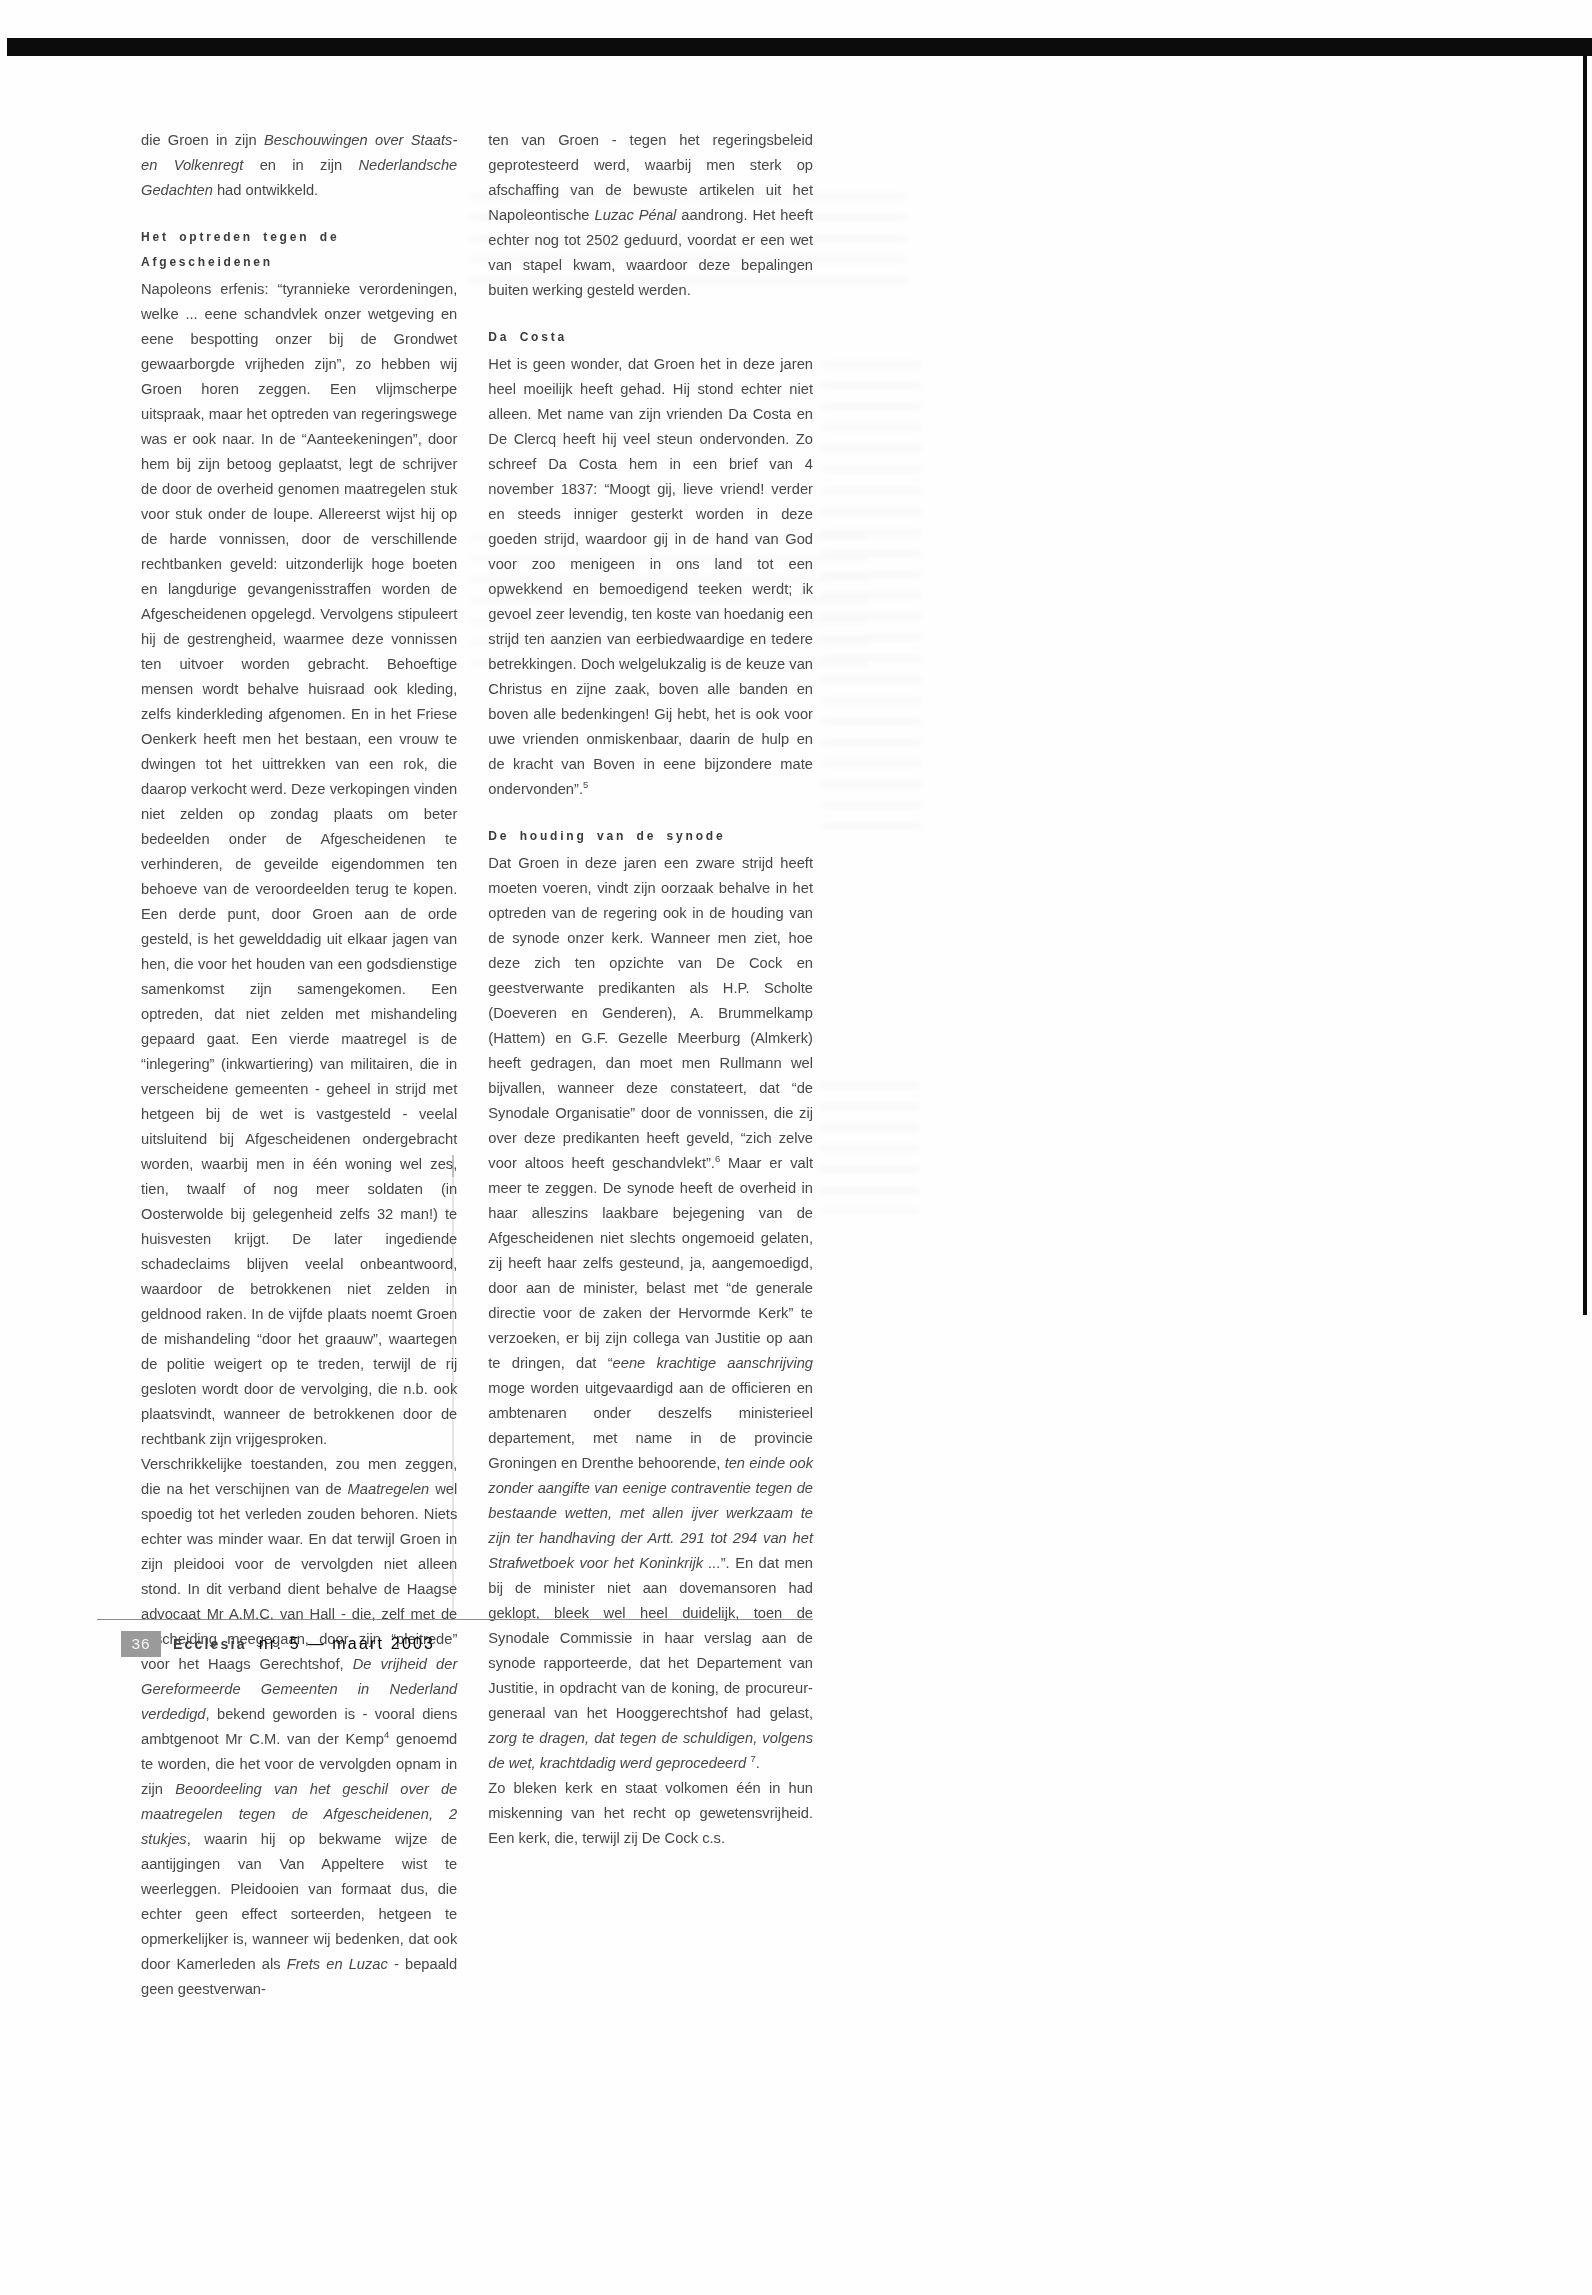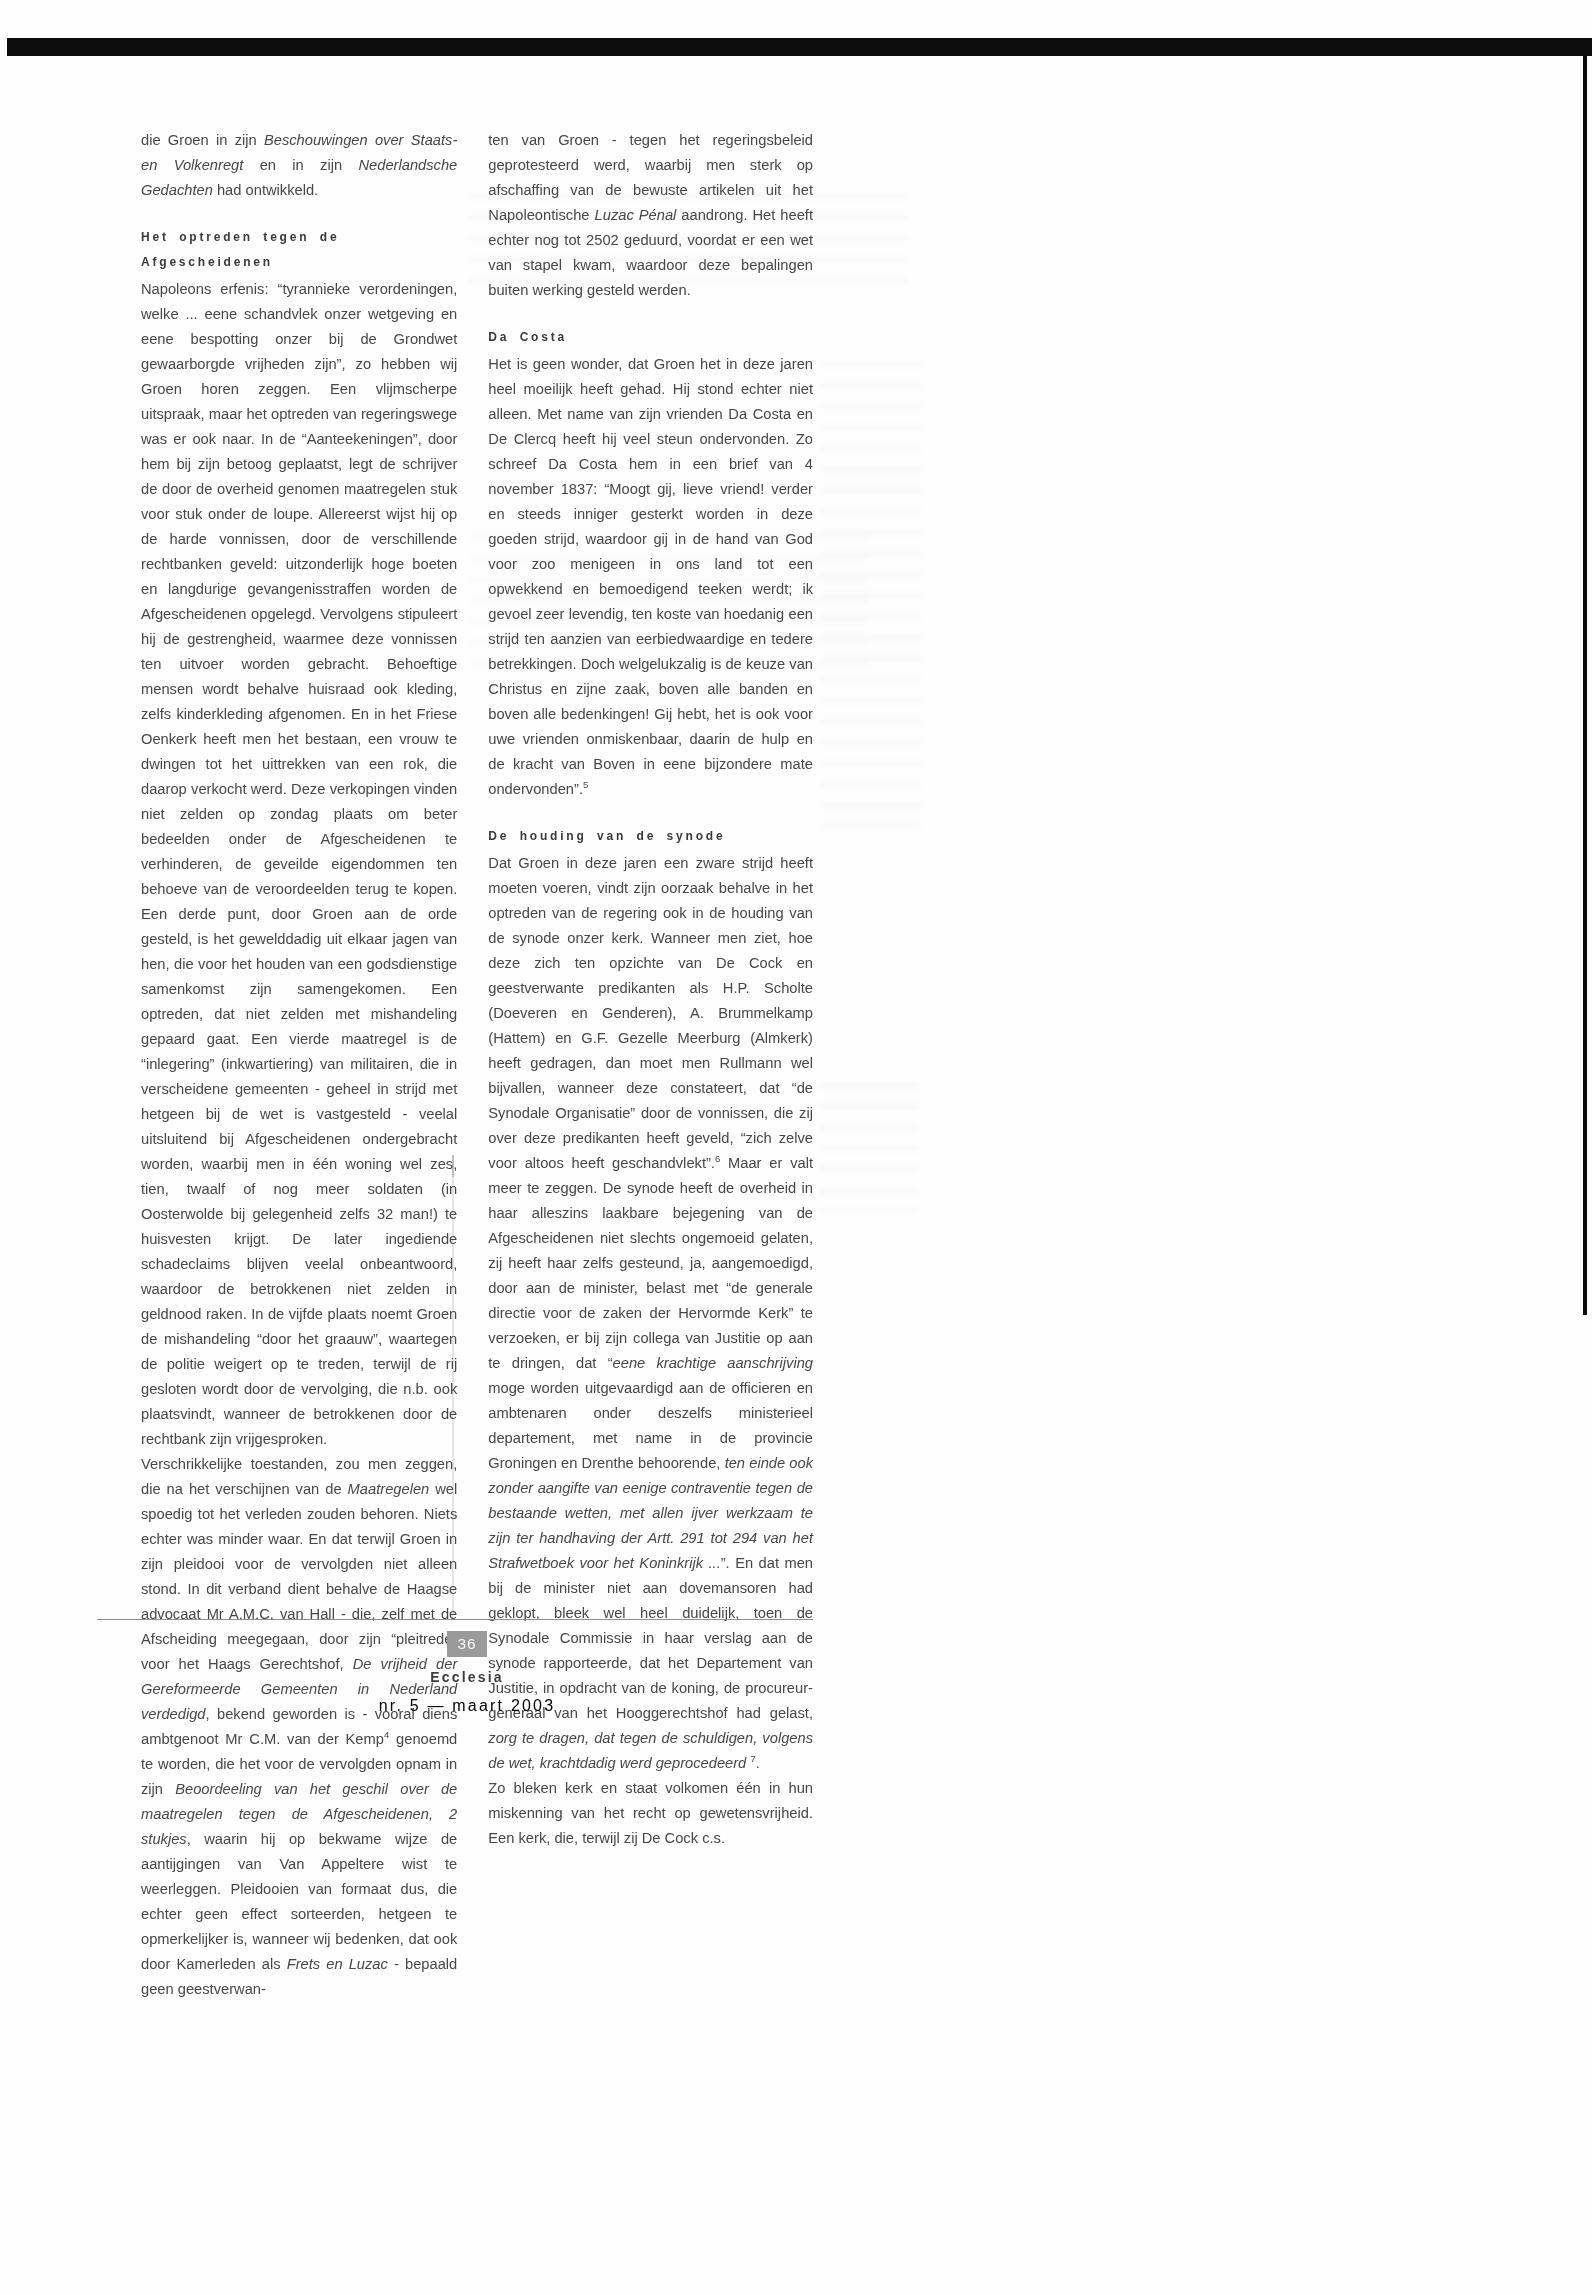--- a/index.html
+++ b/index.html
@@ -103,21 +103,20 @@
   .footer-rule {
     height: 1.3px;
     background: #8f8f8f;
   }
   .footer-row {
     margin-top: 11.2px;
     margin-left: 24px;
     display: flex;
     align-items: center;
     gap: 12px;
-    flex-direction: column;
   }
   .pagenum-box {
     display: inline-flex;
     align-items: center;
     justify-content: center;
     width: 40px;
     height: 26px;
     background: #9a9a9a;
     color: #f7f7f7;
     font-size: 15.5px;

